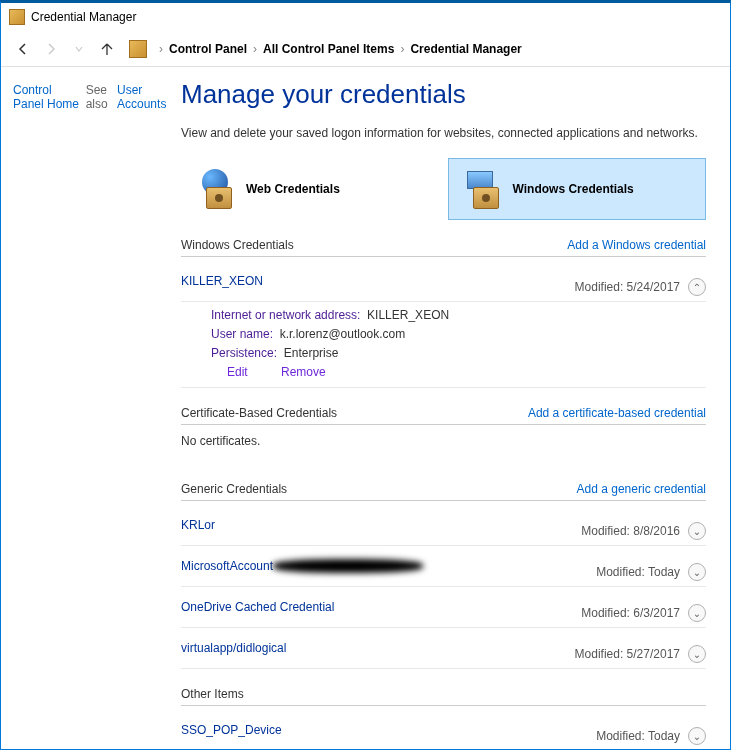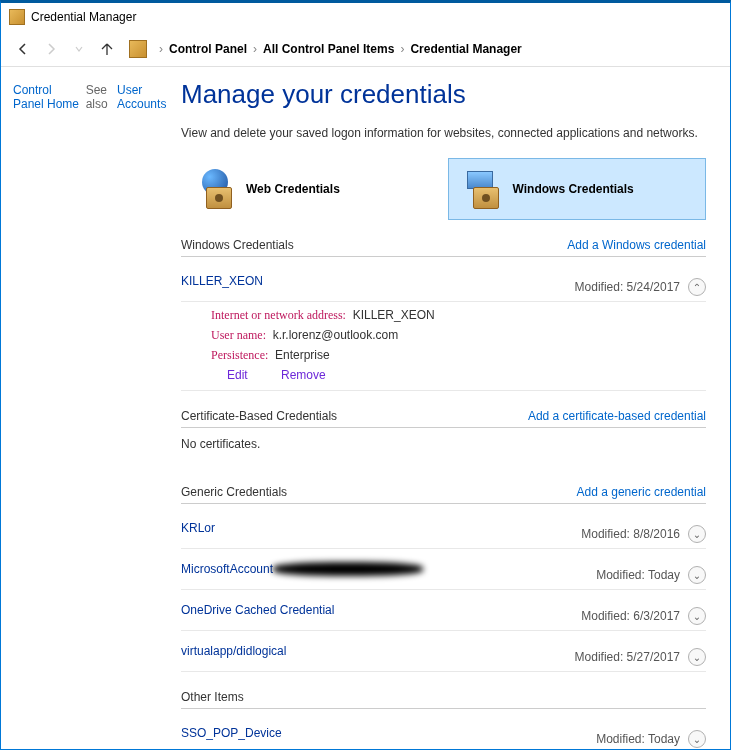--- a/index.html
+++ b/index.html
@@ -44,21 +44,21 @@
   .section-header .title { font-size: 12px; color: #333; }
   .section-header a { color: #0066cc; text-decoration: none; font-size: 12px; text-align: center; }
   
   .cred-row { display: flex; justify-content: space-between; align-items: center; padding: 5px 0; border-bottom: 1px solid #e8e8e8; font-size: 12px; }
   .cred-row .name { color: #003399; }
   .cred-row .meta { display: flex; align-items: center; gap: 8px; color: #555; margin-top: 12px; }
   .cred-row .chev { width: 18px; height: 18px; border: 1px solid #b0b0b0; border-radius: 50%; display: flex; align-items: center; justify-content: center; font-size: 10px; color: #666; background: #f8f8f8; cursor: pointer; }
   
   .expanded-detail { padding: 6px 0 8px 30px; border-bottom: 1px solid #e8e8e8; font-size: 12px; }
   .expanded-detail .line { margin-bottom: 5px; color: #333; }
-  .expanded-detail .line .lbl { color: #be185d; font-family: Liberation Serif, serif; }
+  .expanded-detail .line .lbl { color: #4c1d95; }
   .expanded-detail .actions a { color: #6d28d9; text-decoration: none; margin-right: 14px; margin-left: 16px; }
   
   .no-items { padding: 5px 0 16px 0; font-size: 12px; color: #333; border-bottom: none; }
   .section-gap { height: 18px; }
   
   .redact { display: inline-block; width: 150px; height: 14px; background: #000; filter: blur(3px); vertical-align: middle; border-radius: 40%; }
 </style>
 </head>
 <body>
 

